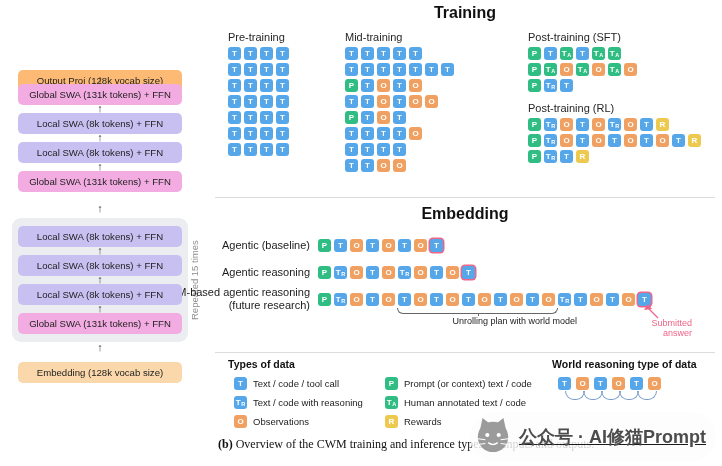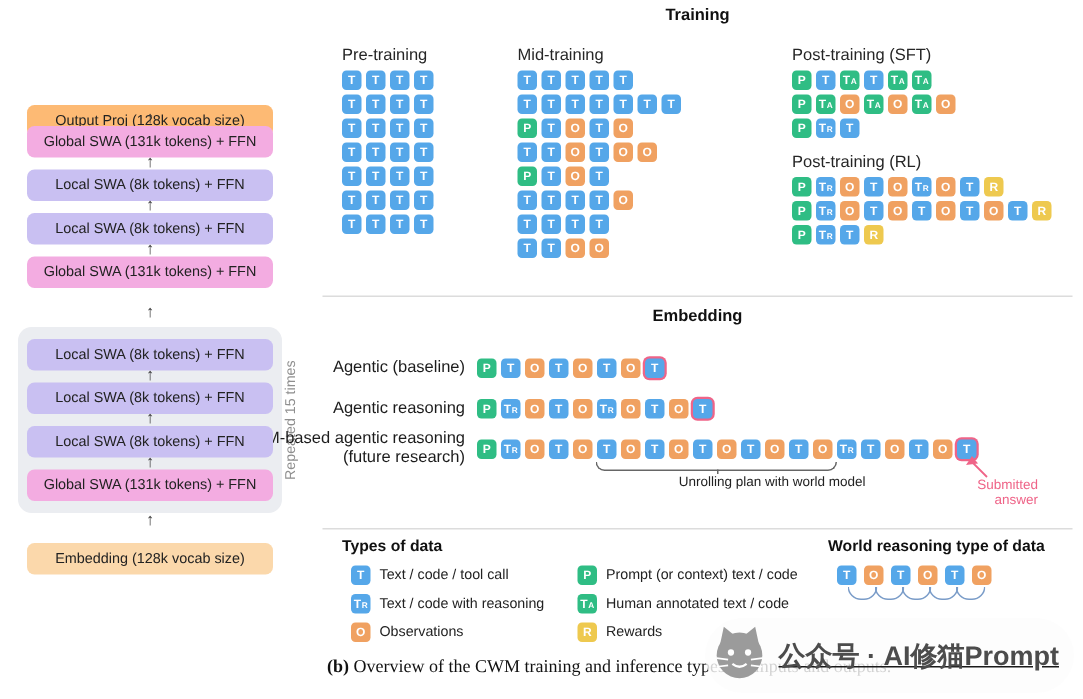--- a/index.html
+++ b/index.html
@@ -28,21 +28,21 @@
   .tok{width:13px;height:13px;border-radius:3px;flex:0 0 13px;
        display:flex;align-items:center;justify-content:center;
        color:#fff;font-size:8px;font-weight:bold;line-height:1;}
   .tok sub{font-size:5.5px;position:relative;top:2px;margin-left:0.5px;}
   .tok-row{display:flex;gap:3px;margin-bottom:3px;height:13px;}
   .grid{position:absolute;}
   .inf-tokens{position:absolute;display:flex;gap:3px;height:13px;}
 
   
   .sec-title{position:absolute;left:215px;width:500px;text-align:center;
-             font-size:11px;font-weight:600;color:#111;}
+             font-size:16px;font-weight:600;color:#111;}
   .p-label{position:absolute;font-size:11px;color:#262626;}
   .divider{position:absolute;left:215px;width:500px;height:1px;background:#dcdcdc;}
   .inf-label{position:absolute;left:96px;width:214px;text-align:right;
              font-size:11px;line-height:13px;color:#1c1c1c;}
   .inf-label .l2{display:block;}
 
   .brace{position:absolute;height:5px;border-left:1px solid #666;border-right:1px solid #666;
          border-bottom:1px solid #666;border-radius:0 0 6px 6px;}
   .brace::after{content:'';position:absolute;left:50%;top:5px;width:1px;height:3px;background:#666;}
   .brace-label{position:absolute;text-align:right;font-size:9px;color:#222;}

